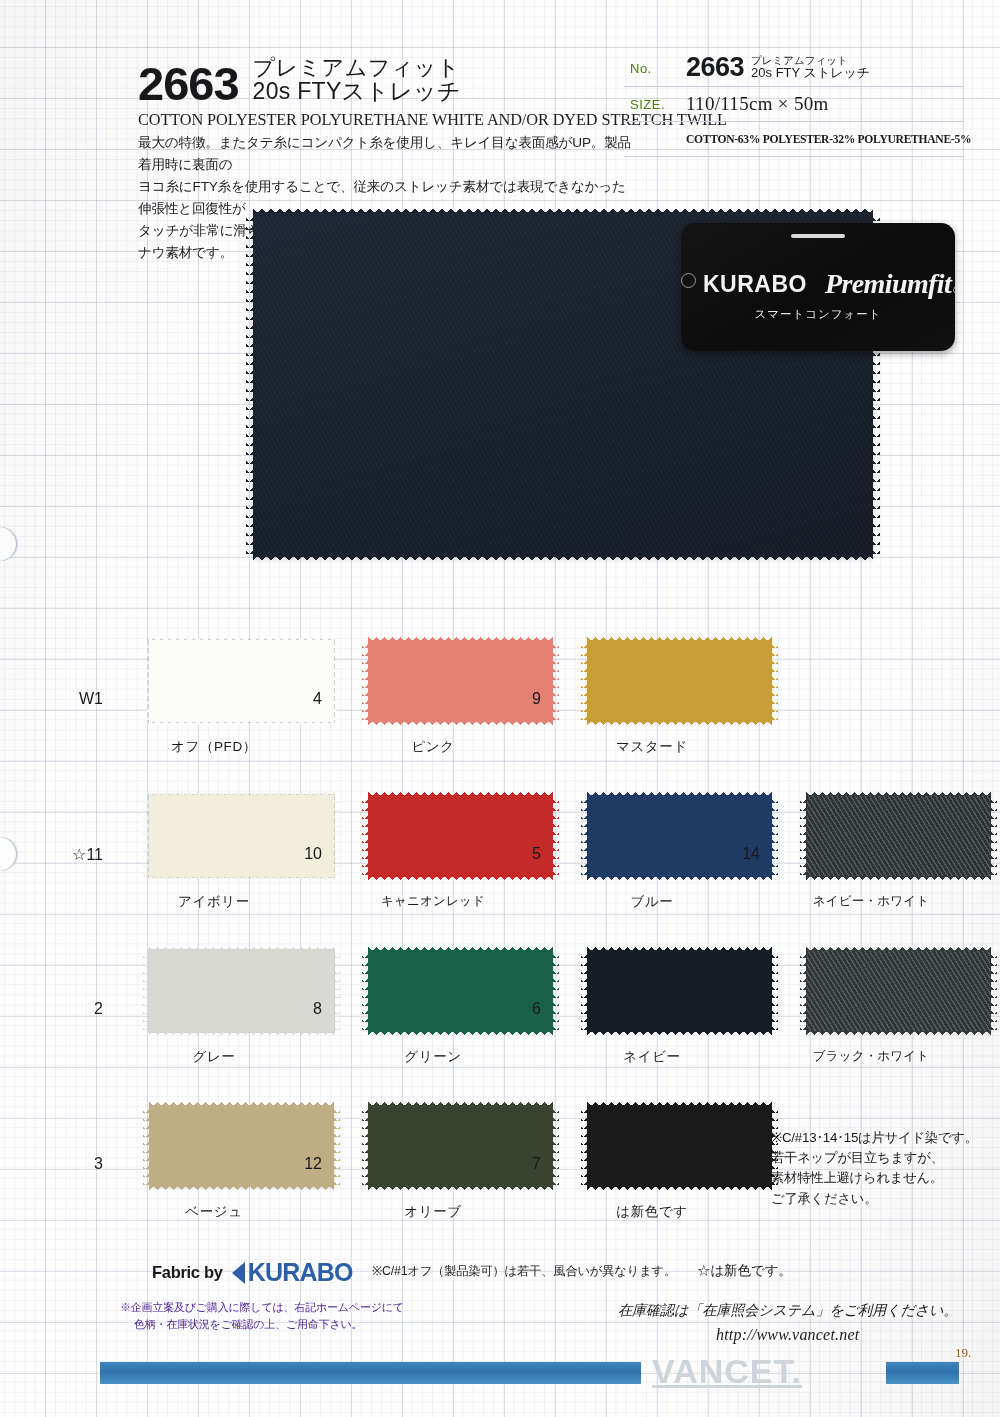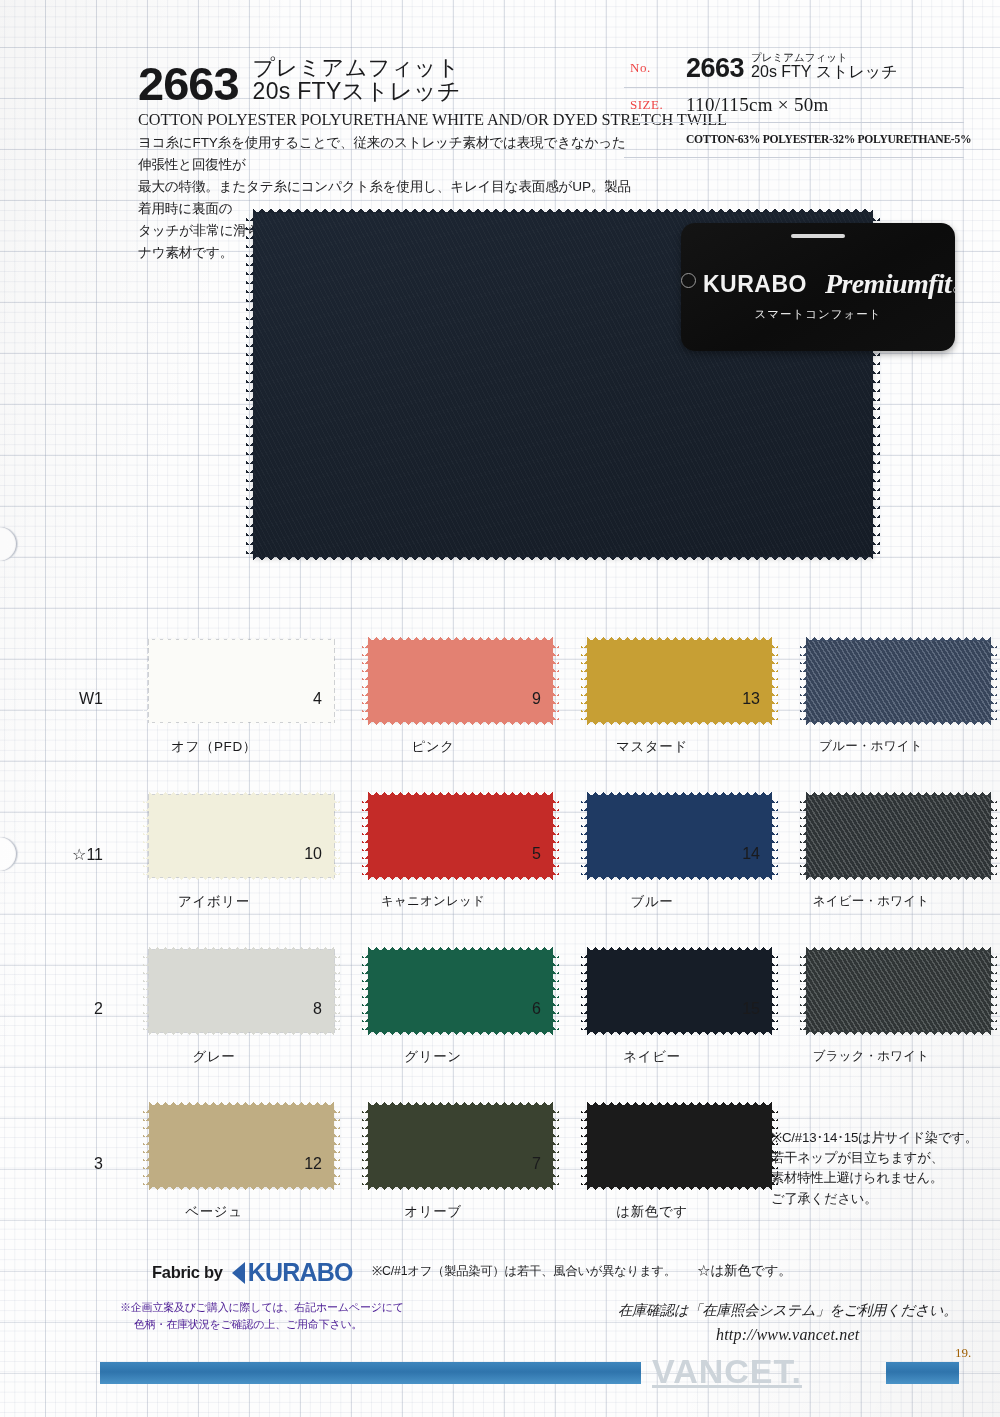--- a/index.html
+++ b/index.html
@@ -49,29 +49,29 @@
   }
   .jp-desc{
     font-size:13.6px;color:#212123;line-height:1.62;margin-top:2px;
     letter-spacing:-.2px;
   }
 
   .h-right{position:absolute;left:624px;top:50px;width:340px;}
   .spec-row{display:flex;align-items:center;border-bottom:1px solid #c9ced8;min-height:34px;}
   .spec-row.last{border-bottom:1px solid #c9ced8;}
   .spec-label{
-    width:56px;flex:none;font-size:13px;color:#ef4444;
-    font-family:Liberation Serif, serif;padding-left:6px;letter-spacing:.5px;
+    width:56px;flex:none;font-size:13px;color:#4d7c0f;
+    font-family:Liberation Sans, sans-serif;padding-left:6px;letter-spacing:.5px;
   }
   .spec-val{flex:1;font-family:"Liberation Serif",serif;color:#191a1c;}
   .sv-no{display:flex;align-items:flex-end;gap:7px;padding:2px 0 3px;}
   .sv-no .num{font-size:27px;font-weight:bold;font-family:"Liberation Sans",sans-serif;letter-spacing:-.5px;}
   .sv-no .jp{line-height:1.08;font-family:"Liberation Sans",sans-serif;padding-bottom:3px;}
   .sv-no .jp .a{font-size:10.5px;display:block;}
-  .sv-no .jp .b{font-size:16px;display:block;}
+  .sv-no .jp .b{font-size:13px;display:block;}
   .sv-size{font-size:19px;padding:4px 0;letter-spacing:.3px;}
   .sv-qual{font-size:18px;padding:4px 0;letter-spacing:.3px;}
   .sv-qual-en{
     font-family:"Liberation Serif",serif;font-size:11.6px;color:#1b1b1d;
     padding:5px 0 5px 0;letter-spacing:-.3px;font-weight:bold;white-space:nowrap;
   }
 
   
   #main-swatch{
     position:absolute;left:253px;top:212px;width:620px;height:345px;
@@ -207,22 +207,22 @@
   <div class="h-left">
     <div class="title-row">
       <div class="title-no">2663</div>
       <div class="title-jp">
         <div class="l1">プレミアムフィット</div>
         <div class="l2">20s FTYストレッチ</div>
       </div>
     </div>
     <div class="eng-line">COTTON POLYESTER POLYURETHANE WHITE AND/OR DYED STRETCH TWILL</div>
     <div class="jp-desc">
+      <div>最大の特徴。またタテ糸にコンパクト糸を使用し、キレイ目な表面感がUP。製品着用時に裏面の</div>
       <div>ヨコ糸にFTY糸を使用することで、従来のストレッチ素材では表現できなかった伸張性と回復性が</div>
-      <div>最大の特徴。またタテ糸にコンパクト糸を使用し、キレイ目な表面感がUP。製品着用時に裏面の</div>
       <div>タッチが非常に滑らかなのはマイクロポリを使用しているからです。着心地抜群ナウ素材です。</div>
     </div>
   </div>
 
   <div class="h-right">
     <div class="spec-row">
       <div class="spec-label">No.</div>
       <div class="spec-val sv-no">
         <span class="num">2663</span>
         <span class="jp">
@@ -289,32 +289,20 @@
         <div class="chip-wrap">
           <div class="chip" style="background: rgb(199, 159, 52);">
             <div class="zz zz-h" style="background-image: linear-gradient(135deg, rgb(199, 159, 52) 25%, transparent 25%), linear-gradient(225deg, rgb(199, 159, 52) 25%, transparent 25%); top: -6px; transform: scaleY(-1);"></div>
             <div class="zz zz-h" style="background-image: linear-gradient(135deg, rgb(199, 159, 52) 25%, transparent 25%), linear-gradient(225deg, rgb(199, 159, 52) 25%, transparent 25%); bottom: -6px;"></div>
             <div class="zz zz-v" style="background-image: linear-gradient(45deg, rgb(199, 159, 52) 25%, transparent 25%), linear-gradient(315deg, rgb(199, 159, 52) 25%, transparent 25%); left: -6px; transform: scaleX(-1);"></div>
             <div class="zz zz-v" style="background-image: linear-gradient(45deg, rgb(199, 159, 52) 25%, transparent 25%), linear-gradient(315deg, rgb(199, 159, 52) 25%, transparent 25%); right: -6px;"></div>
           </div>
         </div>
         <div class="cname">マスタード</div>
       </div>
-      <div class="scell c3">
-        <div class="code">13</div>
-        <div class="chip-wrap">
-          <div class="chip" style="background: repeating-linear-gradient(58deg, rgba(255, 255, 255, 0.16) 0px, rgba(255, 255, 255, 0.16) 1.4px, rgba(0, 0, 0, 0.1) 1.4px, rgba(0, 0, 0, 0.1) 4px), rgb(61, 76, 100);">
-            <div class="zz zz-h" style="background-image: linear-gradient(135deg, rgb(61, 76, 100) 25%, transparent 25%), linear-gradient(225deg, rgb(61, 76, 100) 25%, transparent 25%); top: -6px; transform: scaleY(-1);"></div>
-            <div class="zz zz-h" style="background-image: linear-gradient(135deg, rgb(61, 76, 100) 25%, transparent 25%), linear-gradient(225deg, rgb(61, 76, 100) 25%, transparent 25%); bottom: -6px;"></div>
-            <div class="zz zz-v" style="background-image: linear-gradient(45deg, rgb(61, 76, 100) 25%, transparent 25%), linear-gradient(315deg, rgb(61, 76, 100) 25%, transparent 25%); left: -6px; transform: scaleX(-1);"></div>
-            <div class="zz zz-v" style="background-image: linear-gradient(45deg, rgb(61, 76, 100) 25%, transparent 25%), linear-gradient(315deg, rgb(61, 76, 100) 25%, transparent 25%); right: -6px;"></div>
-          </div>
-        </div>
-        <div class="cname wide">ブルー・ホワイト</div>
-      </div>
     </div>
     <div class="srow">
       <div class="scell c0">
         <div class="code">☆11</div>
         <div class="chip-wrap">
           <div class="chip" style="background: rgb(241, 239, 220); box-shadow: rgba(150, 155, 160, 0.45) 0px 0px 0px 1px;">
             <div class="zz zz-h" style="background-image: linear-gradient(135deg, rgb(241, 239, 220) 25%, transparent 25%), linear-gradient(225deg, rgb(241, 239, 220) 25%, transparent 25%); top: -6px; transform: scaleY(-1);"></div>
             <div class="zz zz-h" style="background-image: linear-gradient(135deg, rgb(241, 239, 220) 25%, transparent 25%), linear-gradient(225deg, rgb(241, 239, 220) 25%, transparent 25%); bottom: -6px;"></div>
             <div class="zz zz-v" style="background-image: linear-gradient(45deg, rgb(241, 239, 220) 25%, transparent 25%), linear-gradient(315deg, rgb(241, 239, 220) 25%, transparent 25%); left: -6px; transform: scaleX(-1);"></div>
             <div class="zz zz-v" style="background-image: linear-gradient(45deg, rgb(241, 239, 220) 25%, transparent 25%), linear-gradient(315deg, rgb(241, 239, 220) 25%, transparent 25%); right: -6px;"></div>

